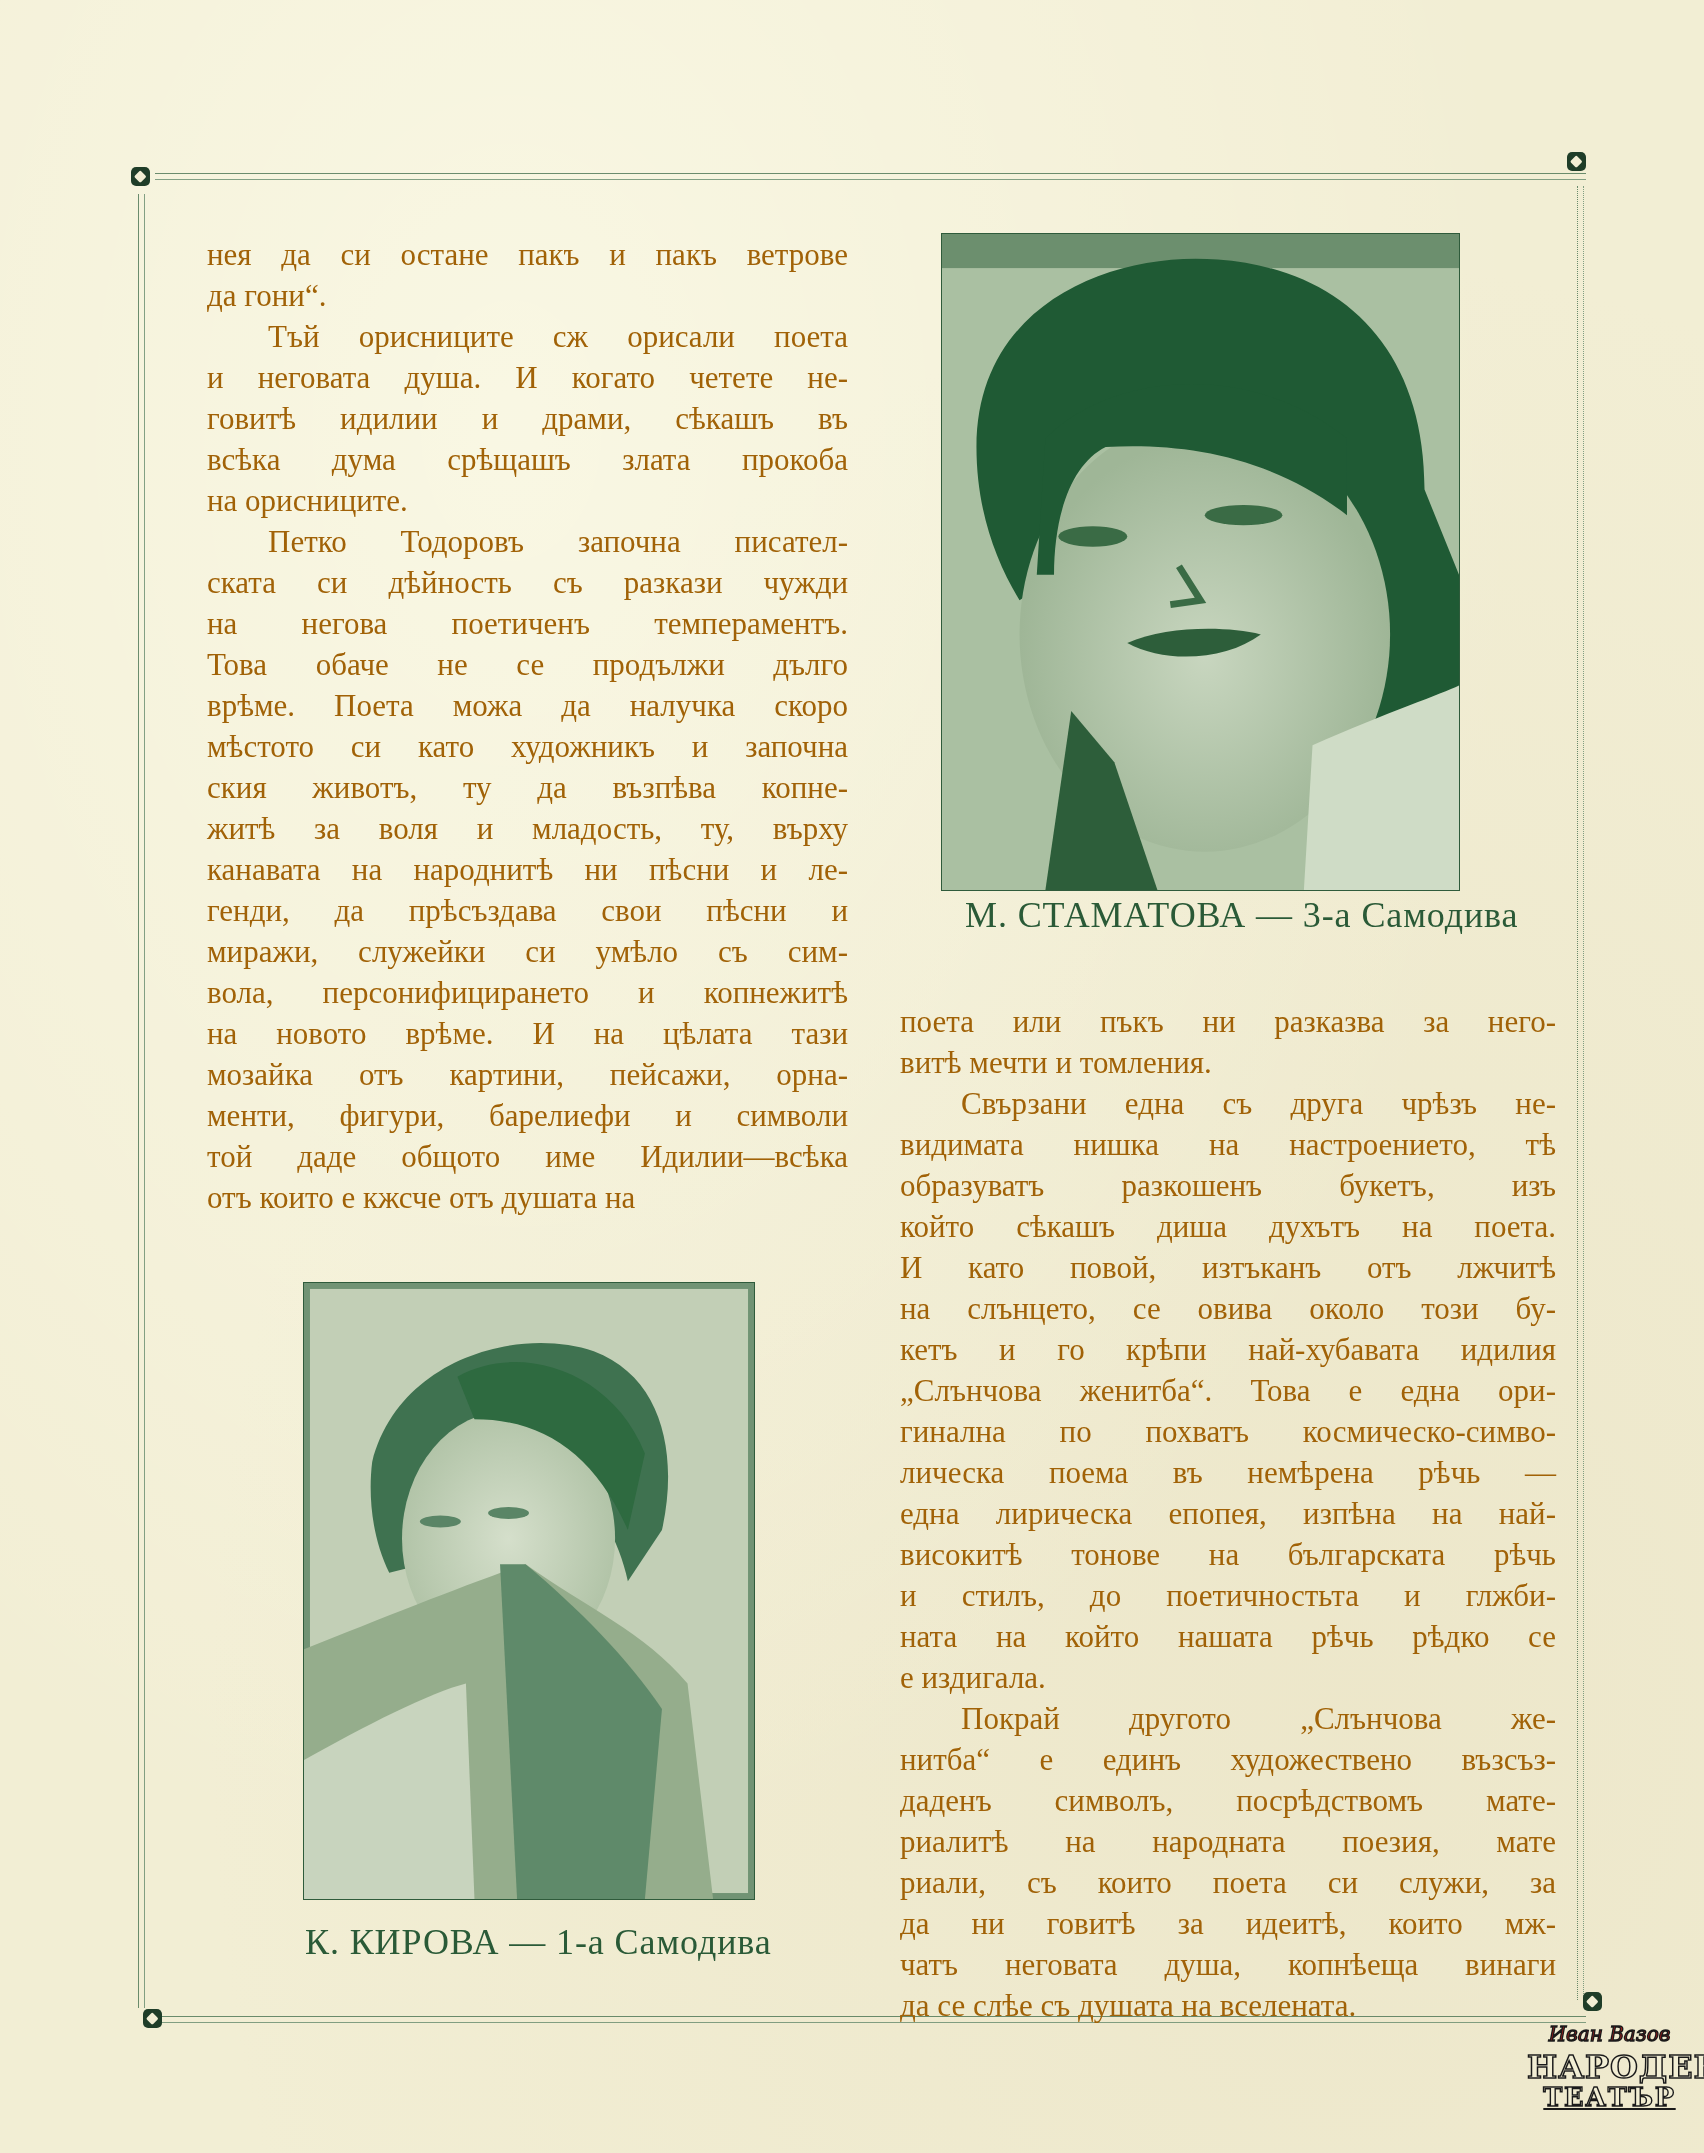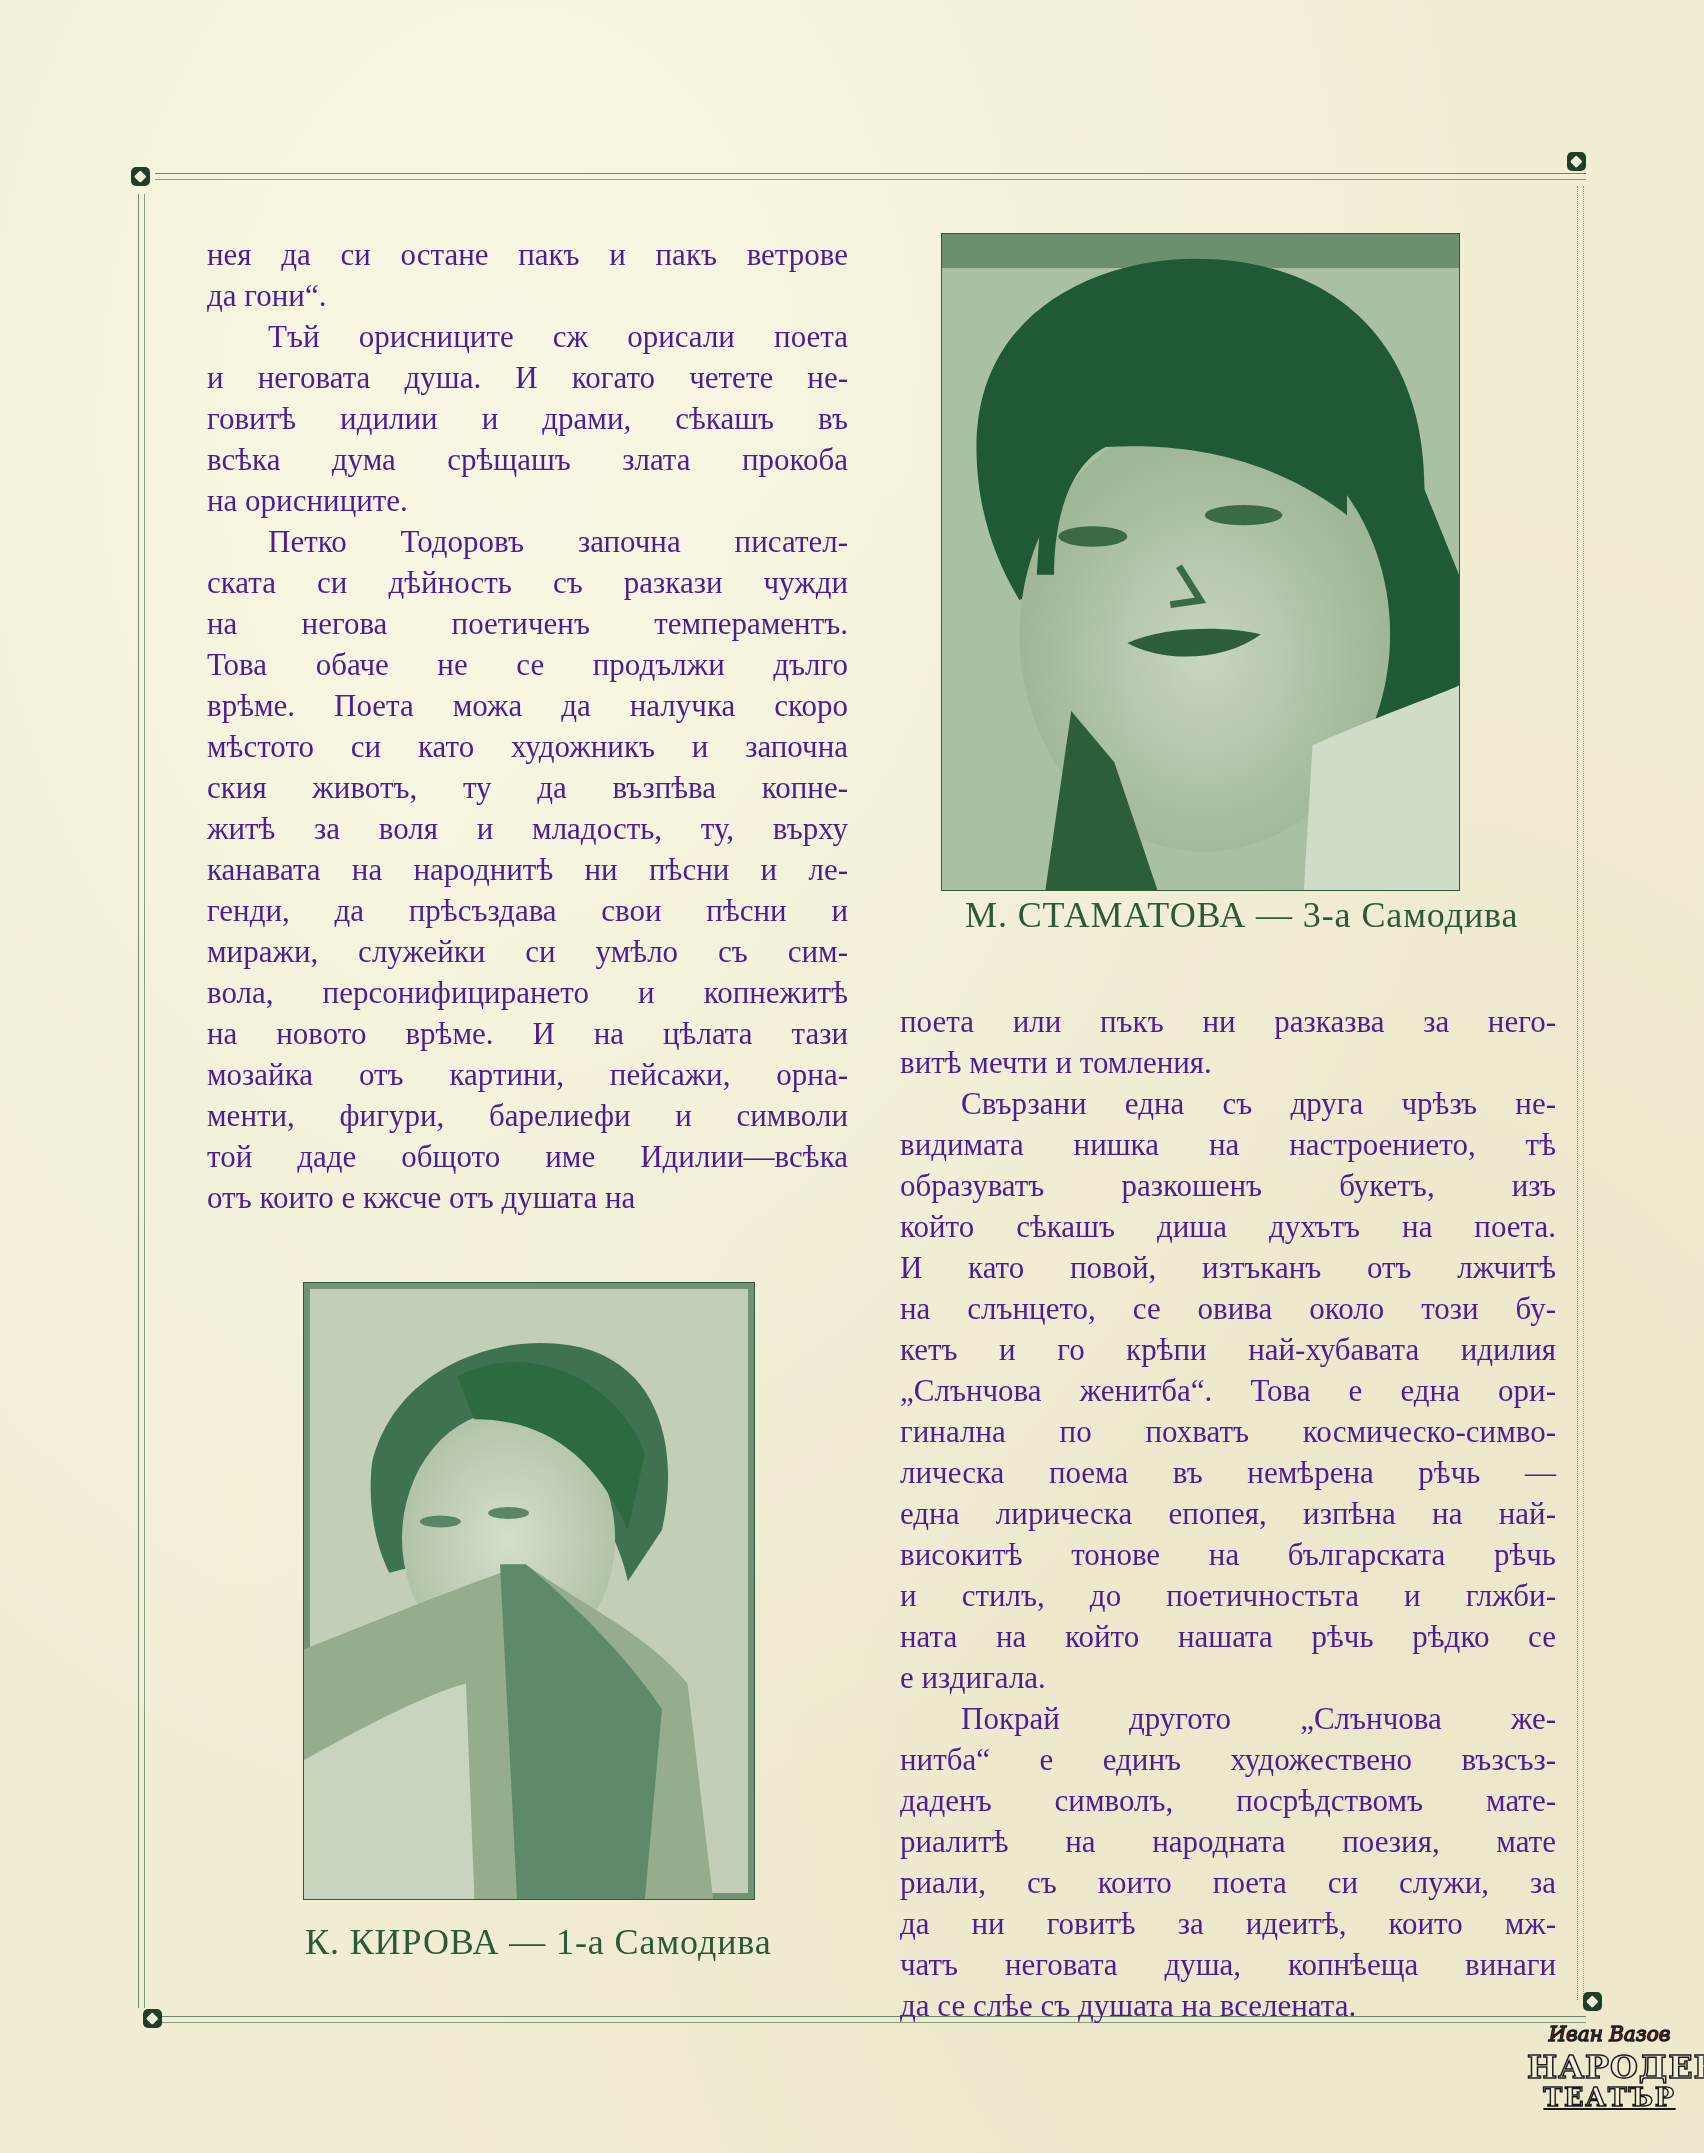--- a/index.html
+++ b/index.html
@@ -30,21 +30,21 @@
   .corner::after {
     content: ""; position: absolute; left: 5.1px; top: 5.1px; width: 8.5px; height: 8.5px;
     background: #f2eed4; transform: rotate(45deg); border-radius: 1.7px;
   }
   .c-tl { left: 131px; top: 167px; }
   .c-tr { left: 1567px; top: 152px; }
   .c-bl { left: 143px; top: 2009px; }
   .c-br { left: 1583px; top: 1992px; }
 
   
-  .col { position: absolute; font-size: 31px; line-height: 41px; color: #4c1d95; }
+  .col { position: absolute; font-size: 31px; line-height: 41px; color: #a16207; }
   .col p { margin: 0; text-align: justify; text-align-last: justify; }
   .col p .l { display: block; text-align: justify; text-align-last: justify; }
   .col p .l.last { text-align-last: left; }
   .col p .l.ind { text-indent: 61px; }
   .col-left { left: 207px; top: 234px; width: 641px; }
   .col-right-a { left: 900px; top: 1001px; width: 656px; }
 
   
   .photo {
     position: absolute; overflow: hidden;

